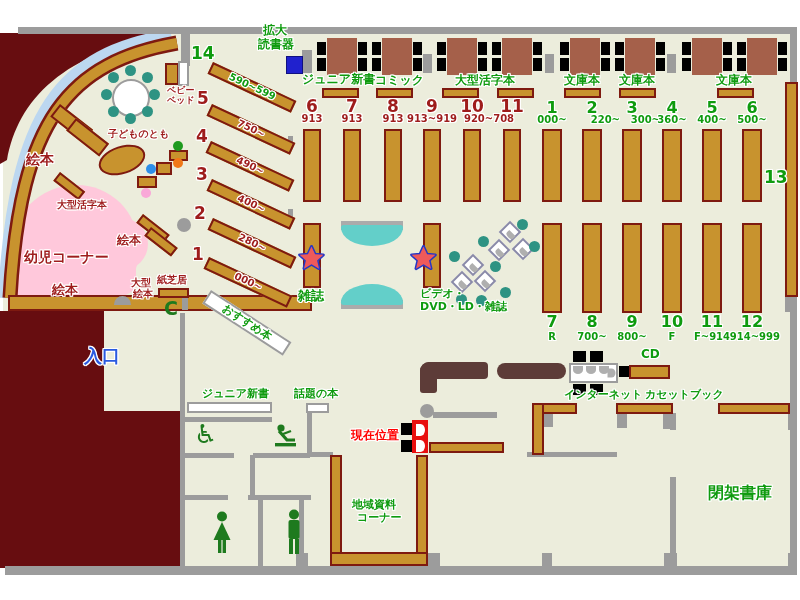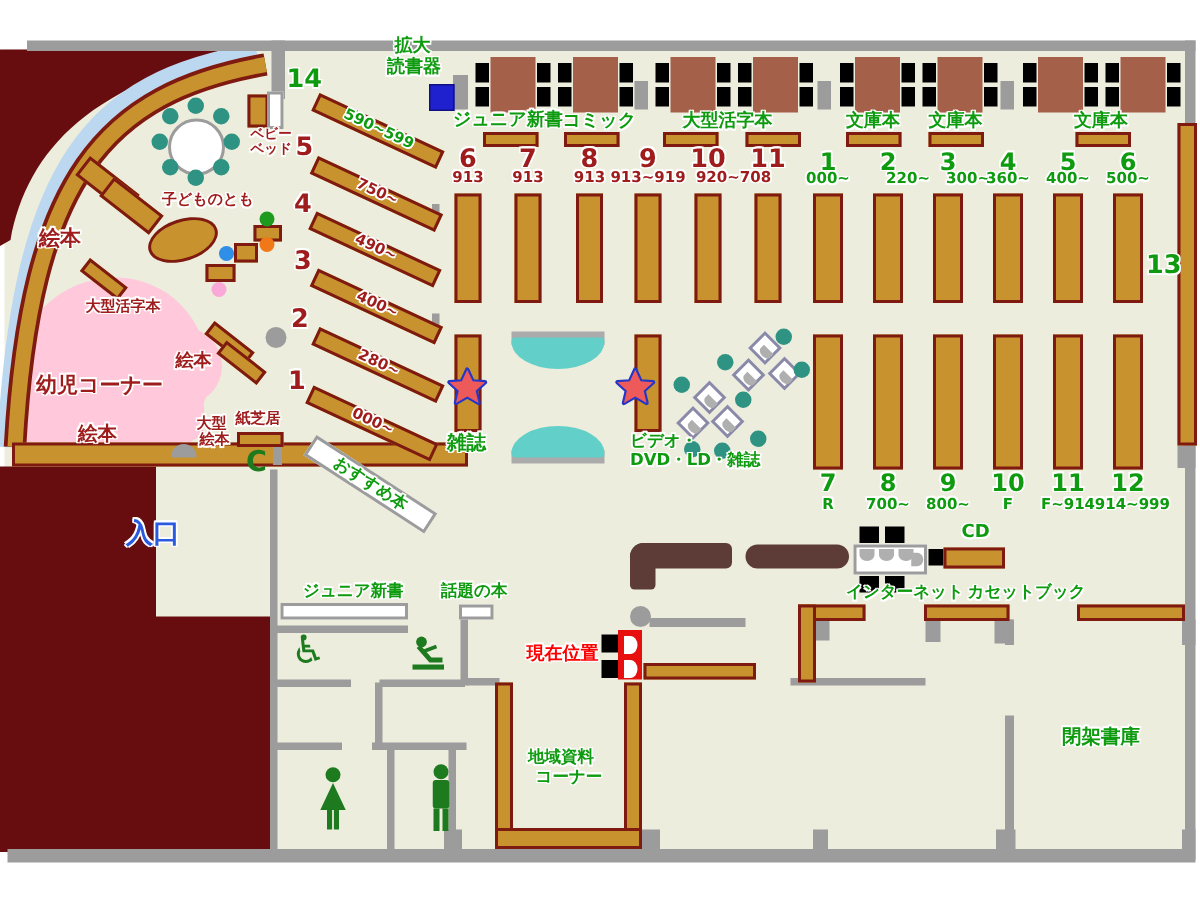--- a/index.html
+++ b/index.html
@@ -176,21 +176,21 @@
   <div class="lbl green" style="left:764px;top:169px;font-size:17px;z-index:9;">13</div>
   <div class="lbl blue" style="left:84px;top:347px;font-size:18px;z-index:9;">入口</div>
   <div class="lbl green" style="left:202px;top:388px;font-size:11px;z-index:9;">ジュニア新書</div>
   <div class="lbl green" style="left:294px;top:388px;font-size:11px;z-index:9;">話題の本</div>
   <div class="lbl red" style="left:351px;top:429px;font-size:12px;z-index:12;">現在位置</div>
   <div class="lbl green" style="left:564px;top:389px;font-size:11px;z-index:9;">インターネット</div>
   <div class="lbl green" style="left:641px;top:348px;font-size:12px;z-index:9;">CD</div>
   <div class="lbl green" style="left:645px;top:389px;font-size:11px;z-index:9;">カセットブック</div>
   <div class="lbl green" style="left:352px;top:499px;font-size:11px;z-index:9;">地域資料</div>
   <div class="lbl green" style="left:357px;top:512px;font-size:11px;z-index:9;">コーナー</div>
-  <div class="lbl green" style="left:708px;top:485px;font-size:13px;z-index:9;">閉架書庫</div>
+  <div class="lbl green" style="left:708px;top:485px;font-size:16px;z-index:9;">閉架書庫</div>
   <div class="lbl dred" style="left:26px;top:152px;font-size:14px;z-index:9;">絵本</div>
   <div class="lbl dred" style="left:117px;top:234px;font-size:12px;z-index:9;">絵本</div>
   <div class="lbl dred" style="left:52px;top:283px;font-size:13px;z-index:9;">絵本</div>
   <div class="lbl dred" style="left:57px;top:200px;font-size:10px;z-index:9;">大型活字本</div>
   <div class="lbl dred" style="left:24px;top:250px;font-size:14px;z-index:9;">幼児コーナー</div>
   <div class="lbl dred" style="left:108px;top:129px;font-size:10px;z-index:9;">子どものとも</div>
   <div class="lbl dred" style="left:167px;top:86px;font-size:9px;z-index:9;">ベビー</div>
   <div class="lbl dred" style="left:167px;top:96px;font-size:9px;z-index:9;">ベッド</div>
   <div class="lbl dred" style="left:131px;top:278px;font-size:10px;z-index:9;">大型</div>
   <div class="lbl dred" style="left:133px;top:289px;font-size:10px;z-index:9;">絵本</div>

